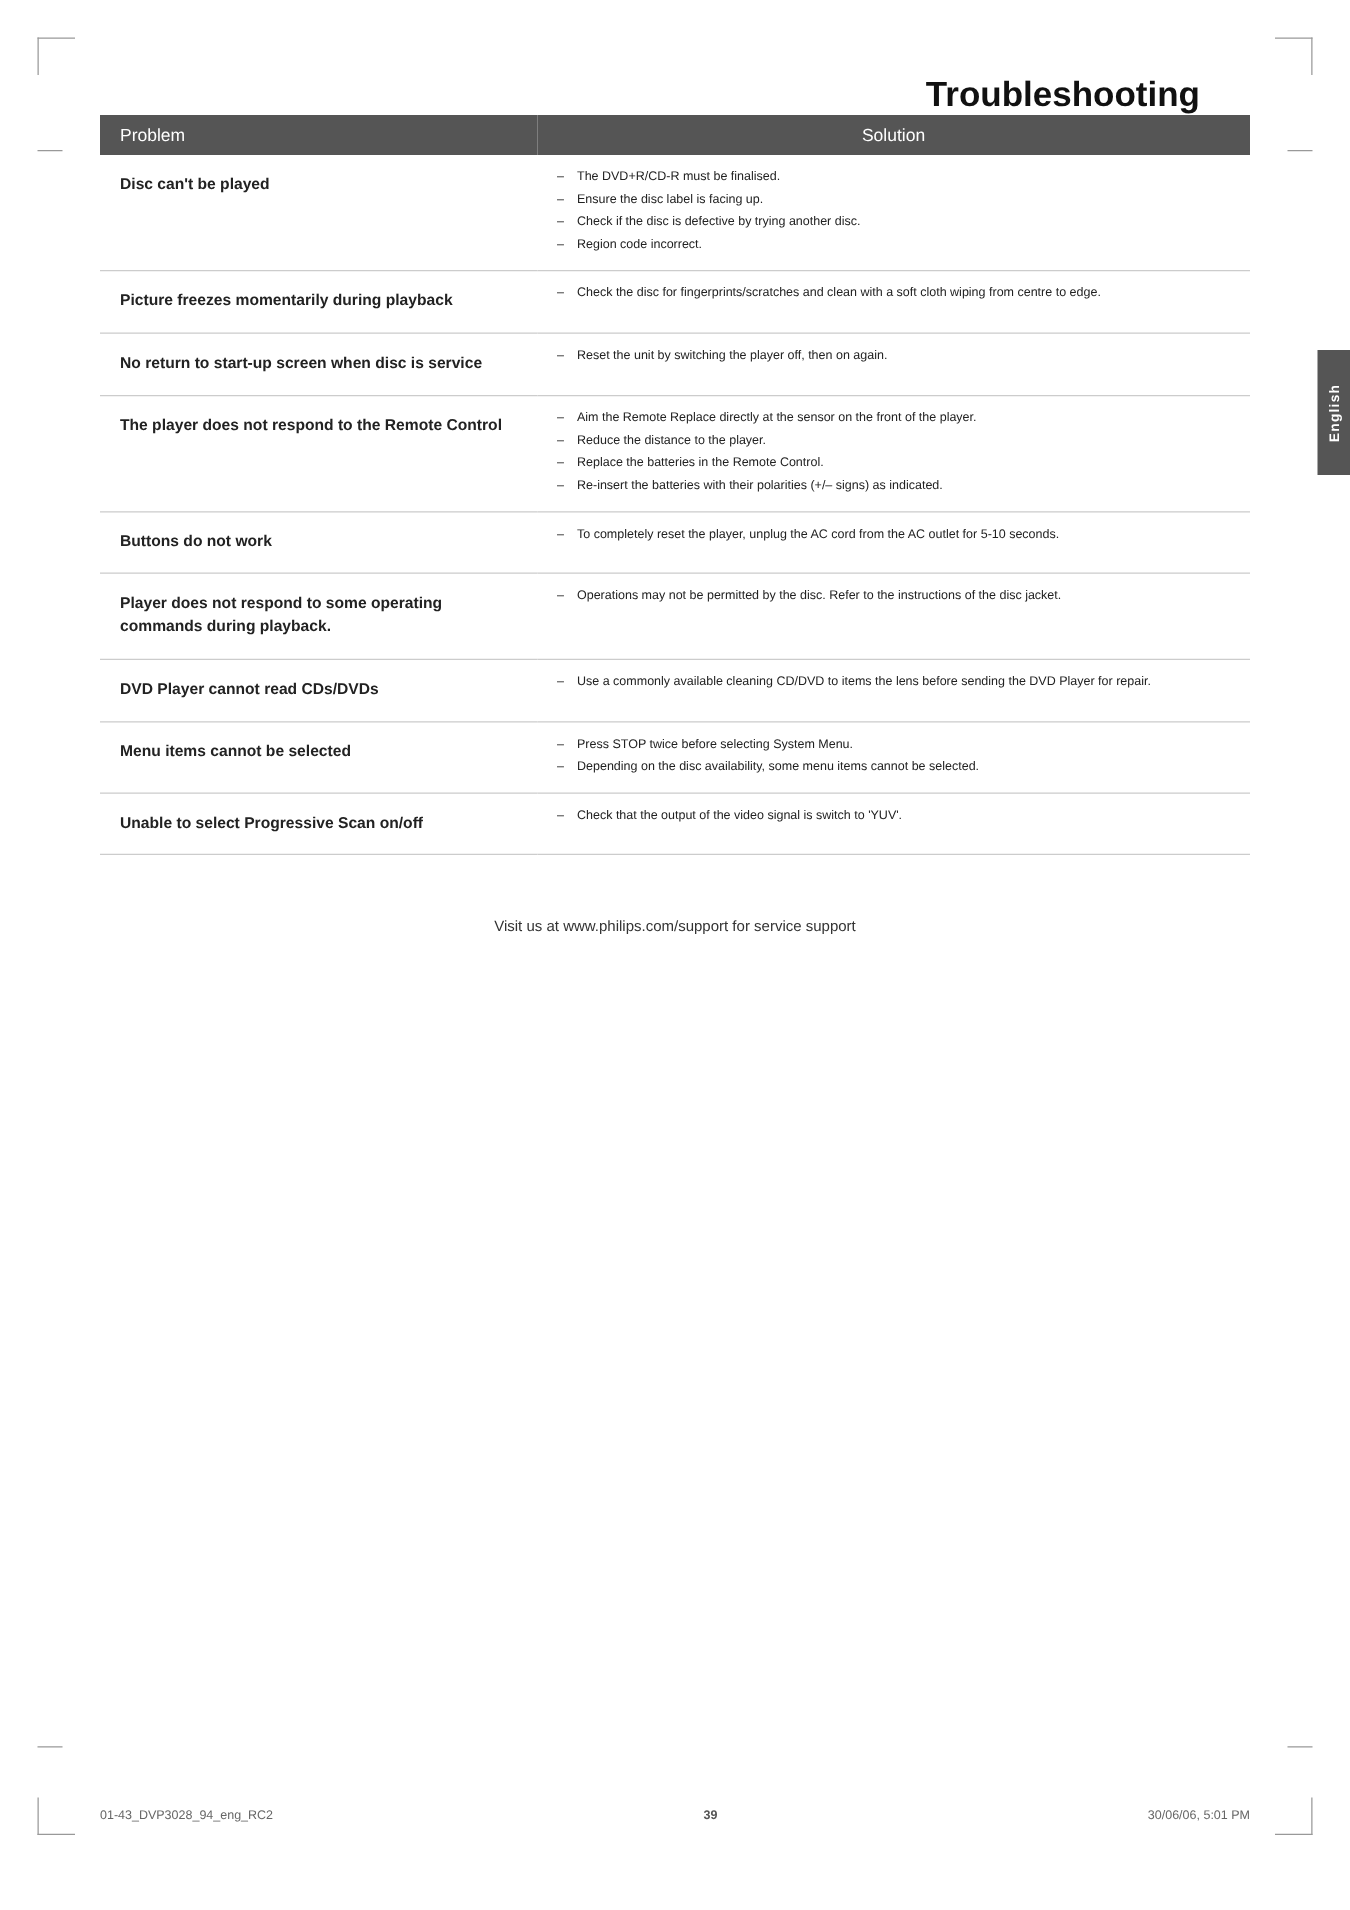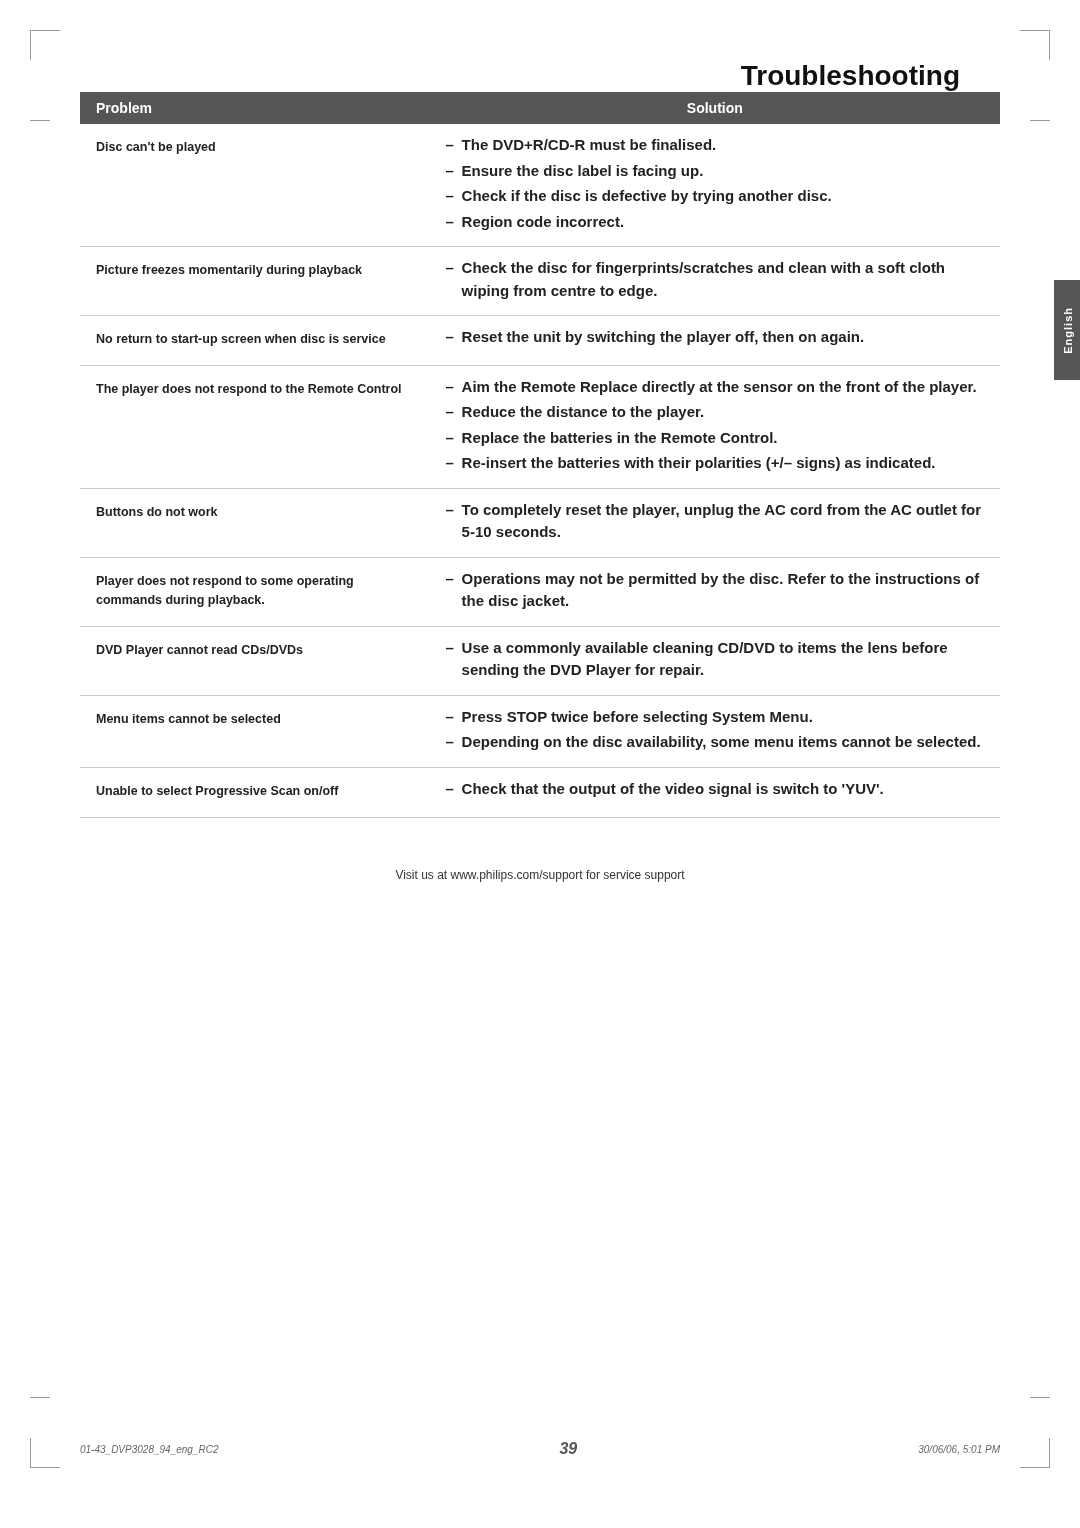--- a/index.html
+++ b/index.html
@@ -81,21 +81,21 @@
 
     .troubleshoot-table thead tr {
       background: #555;
       color: #fff;
     }
 
     .troubleshoot-table thead th {
       padding: 8px 16px;
       text-align: left;
       font-size: 14px;
-      font-weight: bold;
+      font-weight: normal;
     }
 
     .troubleshoot-table thead th:first-child {
       width: 38%;
     }
     .troubleshoot-table thead th:last-child {
       width: 62%;
       text-align: center;
     }
 
@@ -119,23 +119,22 @@
     .troubleshoot-table tbody td.solution-cell ul {
       list-style: none;
       padding: 0;
       margin: 0;
     }
 
     .troubleshoot-table tbody td.solution-cell ul li {
       position: relative;
       padding-left: 16px;
       margin-bottom: 3px;
-      font-size: 15px;
+      font-size: 10px;
       line-height: 1.5;
-      font-weight: bold;
     }
 
     .troubleshoot-table tbody td.solution-cell ul li::before {
       content: '–';
       position: absolute;
       left: 0;
     }
 
     .footer-text {
       text-align: center;
@@ -146,30 +145,29 @@
     }
 
     .page-footer {
       position: absolute;
       bottom: 70px;
       left: 80px;
       right: 80px;
       display: flex;
       justify-content: space-between;
       align-items: center;
-      font-style: italic;
     }
 
     .page-footer-left {
       font-size: 10px;
       color: #666;
     }
 
     .page-footer-center {
-      font-size: 16px;
+      font-size: 10px;
       color: #555;
       font-weight: bold;
     }
 
     .page-footer-right {
       font-size: 10px;
       color: #666;
     }
   </style>
 </head>

